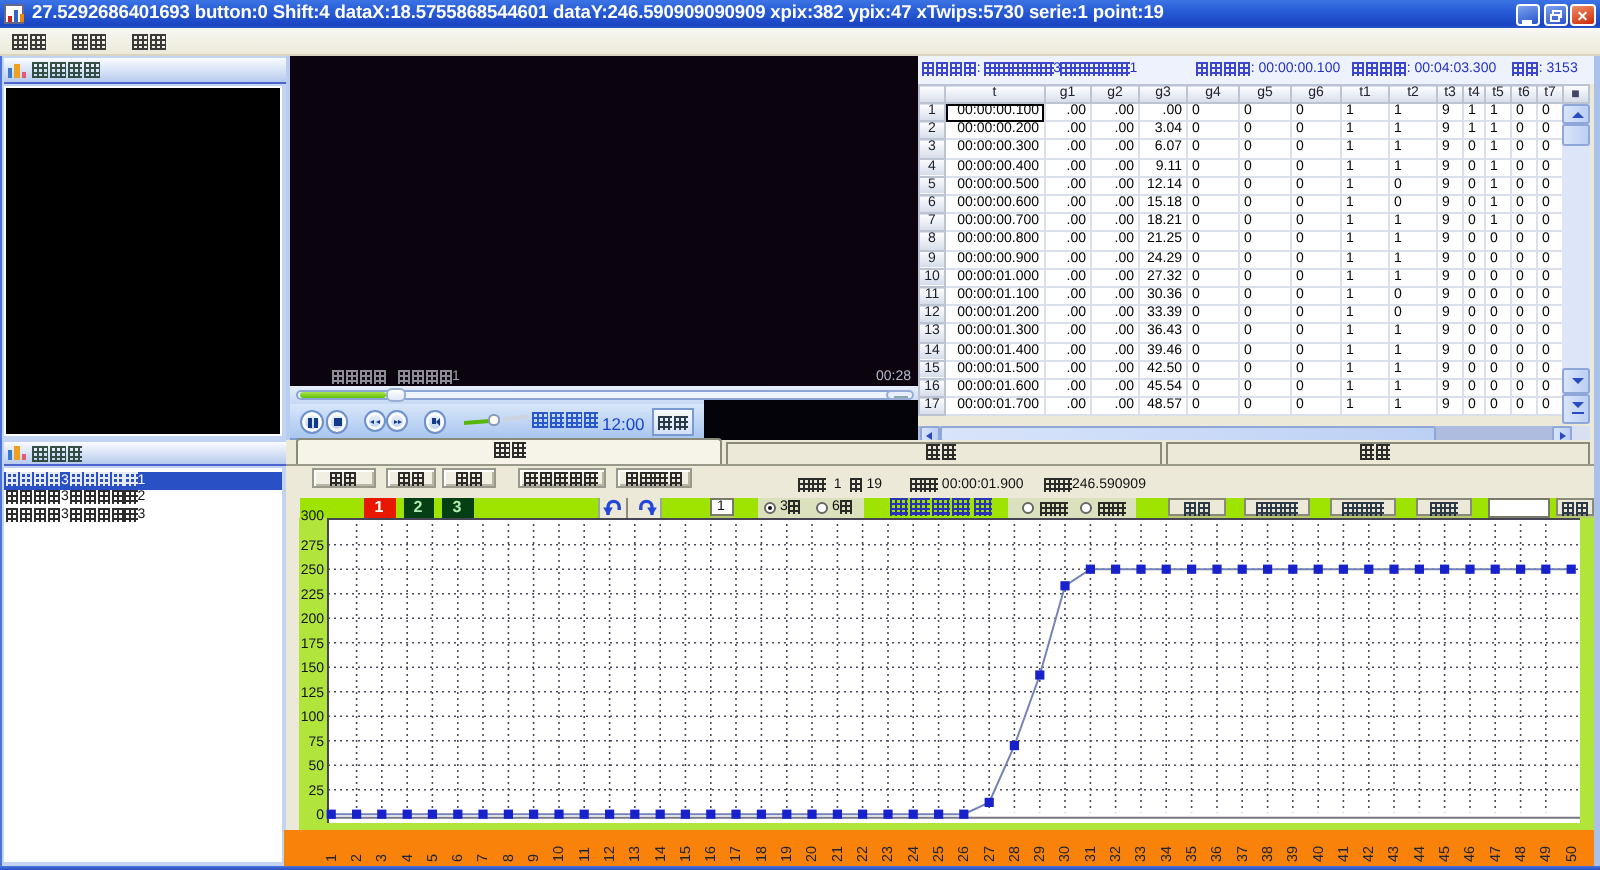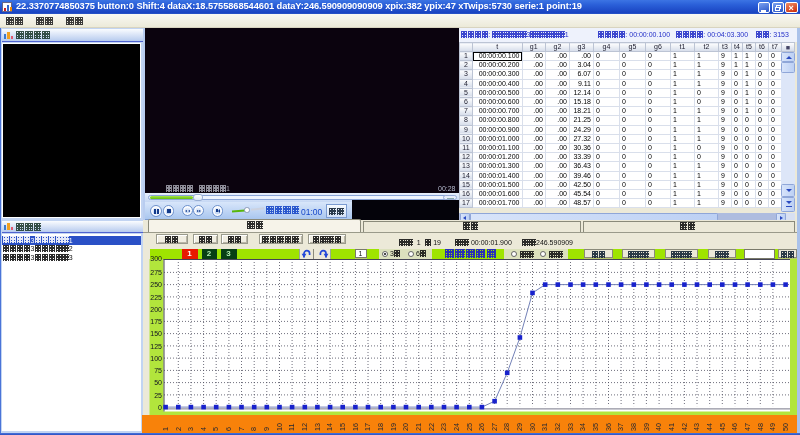--- a/index.html
+++ b/index.html
@@ -13,21 +13,21 @@
 td{padding:0;overflow:hidden;white-space:nowrap;}
 </style></head><body>
 <div id="root">
 
 <div class="a" style="left:0;top:0;width:800px;height:14px;background:linear-gradient(180deg,#3c74e4 0%,#2a5fd8 35%,#1a44c2 90%,#2a57c8 100%);"></div>
 <div class="a" style="left:2px;top:2px;width:10px;height:10px;background:#fff;border:1px solid #668;">
   <div class="a" style="left:1px;top:5px;width:2px;height:3px;background:#c22;"></div>
   <div class="a" style="left:4px;top:2px;width:2px;height:6px;background:#36c;"></div>
   <div class="a" style="left:7px;top:4px;width:1.5px;height:4px;background:#e80;"></div>
 </div>
-<div class="a" style="left:16px;top:1px;width:640px;font-size:9.3px;font-weight:bold;color:#fff;letter-spacing:-0.08px;">22.3370774850375 button:0 Shift:4 dataX:18.5755868544601 dataY:246.590909090909 xpix:382 ypix:47 xTwips:5730 serie:1 point:19</div>
+<div class="a" style="left:16px;top:1px;width:640px;font-size:9.3px;font-weight:bold;color:#fff;letter-spacing:-0.08px;">27.5292686401693 button:0 Shift:4 dataX:18.5755868544601 dataY:246.590909090909 xpix:382 ypix:47 xTwips:5730 serie:1 point:19</div>
 <div class="a" style="left:758px;top:1.5px;width:12px;height:11.5px;border-radius:2px;background:linear-gradient(160deg,#7ba1f0,#2a56c8);border:1px solid #fff;">
   <div class="a" style="left:2px;top:7px;width:5px;height:2px;background:#fff;"></div>
     </div>
 <div class="a" style="left:771.5px;top:1.5px;width:12px;height:11.5px;border-radius:2px;background:linear-gradient(160deg,#7ba1f0,#2a56c8);border:1px solid #fff;">
   <div class="a" style="left:3.5px;top:2px;width:5px;height:4px;border:1px solid #fff;"></div>
   <div class="a" style="left:2px;top:4px;width:5px;height:4px;border:1px solid #fff;background:#4a6fd4;"></div>
     </div>
 <div class="a" style="left:785px;top:1.5px;width:12.5px;height:11.5px;border-radius:2px;background:linear-gradient(160deg,#ef8e66,#cc2a08);border:1px solid #fff;color:#fff;font-size:9px;font-weight:bold;text-align:center;line-height:10px;">×</div>
 
 <div class="a" style="left:0;top:14px;width:800px;height:13.5px;background:linear-gradient(#f9f8f3,#ecead9);border-bottom:1px solid #d8d4c0;"></div>
@@ -80,21 +80,21 @@
       <div class="a" style="left:5.4px;top:3.3px;width:0;height:0;border-left:2.6px solid #123a8a;border-top:1.6px solid transparent;border-bottom:1.6px solid transparent"></div>
     </div>
     <div class="a" style="left:211.75px;top:205.05px;width:11.5px;height:11.5px;border-radius:50%;background:linear-gradient(#f4f8fe,#b4ccf0);border:1px solid #6f92cc;box-shadow:inset 0 0 0 1.5px #fff;">
       <div class="a" style="left:2.8px;top:3.4px;width:2px;height:3px;background:#123a8a"></div>
       <div class="a" style="left:4.8px;top:2.6px;width:0;height:0;border-right:2.4px solid #123a8a;border-top:2.2px solid transparent;border-bottom:2.2px solid transparent"></div>
     </div>
 <div class="a" style="left:232px;top:209.8px;width:13px;height:2px;background:#58b60a;transform:rotate(-4deg);"></div>
 <div class="a" style="left:244.2px;top:207.2px;width:5.5px;height:5.5px;border-radius:50%;background:#fdfdfd;border:1px solid #8a9ab8;"></div>
 <div class="a" style="left:251px;top:207.5px;width:13px;height:1.5px;background:#ccd2e0;transform:rotate(-7deg);"></div>
 <div class="a" style="left:266px;top:206px;color:#1546c8;font-weight:bold;"><i class="c" style="width:7.6px;height:8px;margin-right:1.0px"></i><i class="c" style="width:7.6px;height:8px;margin-right:1.0px"></i><i class="c" style="width:7.6px;height:8px;margin-right:1.0px"></i><i class="c" style="width:7.6px;height:8px;margin-right:0px"></i></div>
-<div class="a" style="left:301px;top:206.5px;color:#1546c8;font-size:8.5px;">01:00</div>
+<div class="a" style="left:301px;top:206.5px;color:#1546c8;font-size:8.5px;">12:00</div>
 <div class="a" style="left:326px;top:203.5px;width:21px;height:14.5px;background:linear-gradient(#f6fafe,#d2e0f6);border:1px solid #7a9ad0;color:#123;text-align:center;padding-top:3px;"><i class="c" style="width:7px;height:7.5px;margin-right:1.0px"></i><i class="c" style="width:7px;height:7.5px;margin-right:0px"></i></div>
 <div class="a" style="left:352px;top:200px;width:107px;height:19.5px;background:#04030a;"></div>
 
 <div class="a" style="left:459px;top:27.5px;width:338px;height:14.5px;background:#eef2fc;"></div>
 <div class="a" style="left:461px;top:31px;color:#2430c8;"><i class="c" style="width:6.4px;height:6.8px;margin-right:0.6px"></i><i class="c" style="width:6.4px;height:6.8px;margin-right:0.6px"></i><i class="c" style="width:6.4px;height:6.8px;margin-right:0.6px"></i><i class="c" style="width:6.4px;height:6.8px;margin-right:0px"></i><span style="font-size:7px;vertical-align:top">: </span><i class="c" style="width:6.4px;height:6.8px;margin-right:0.6px"></i><i class="c" style="width:6.4px;height:6.8px;margin-right:0.6px"></i><i class="c" style="width:6.4px;height:6.8px;margin-right:0.6px"></i><i class="c" style="width:6.4px;height:6.8px;margin-right:0.6px"></i><i class="c" style="width:6.4px;height:6.8px;margin-right:0px"></i><span style="font-size:7px;vertical-align:top">3</span><i class="c" style="width:6.4px;height:6.8px;margin-right:0.6px"></i><i class="c" style="width:6.4px;height:6.8px;margin-right:0.6px"></i><i class="c" style="width:6.4px;height:6.8px;margin-right:0.6px"></i><i class="c" style="width:6.4px;height:6.8px;margin-right:0.6px"></i><i class="c" style="width:6.4px;height:6.8px;margin-right:0px"></i><span style="font-size:7px;vertical-align:top">1</span></div>
 <div class="a" style="left:598px;top:31px;color:#2430c8;"><i class="c" style="width:6.4px;height:6.8px;margin-right:0.6px"></i><i class="c" style="width:6.4px;height:6.8px;margin-right:0.6px"></i><i class="c" style="width:6.4px;height:6.8px;margin-right:0.6px"></i><i class="c" style="width:6.4px;height:6.8px;margin-right:0px"></i><span style="font-size:7px;vertical-align:top">: 00:00:00.100</span></div>
 <div class="a" style="left:676px;top:31px;color:#2430c8;"><i class="c" style="width:6.4px;height:6.8px;margin-right:0.6px"></i><i class="c" style="width:6.4px;height:6.8px;margin-right:0.6px"></i><i class="c" style="width:6.4px;height:6.8px;margin-right:0.6px"></i><i class="c" style="width:6.4px;height:6.8px;margin-right:0px"></i><span style="font-size:7px;vertical-align:top">: 00:04:03.300</span></div>
 <div class="a" style="left:756px;top:31px;color:#2430c8;"><i class="c" style="width:6.4px;height:6.8px;margin-right:0.6px"></i><i class="c" style="width:6.4px;height:6.8px;margin-right:0px"></i><span style="font-size:7px;vertical-align:top">: 3153</span></div>
 <table class="a" style="left:459px;top:42px;width:322px;font-size:7px;color:#000;line-height:8.2px;">
       <colgroup>

